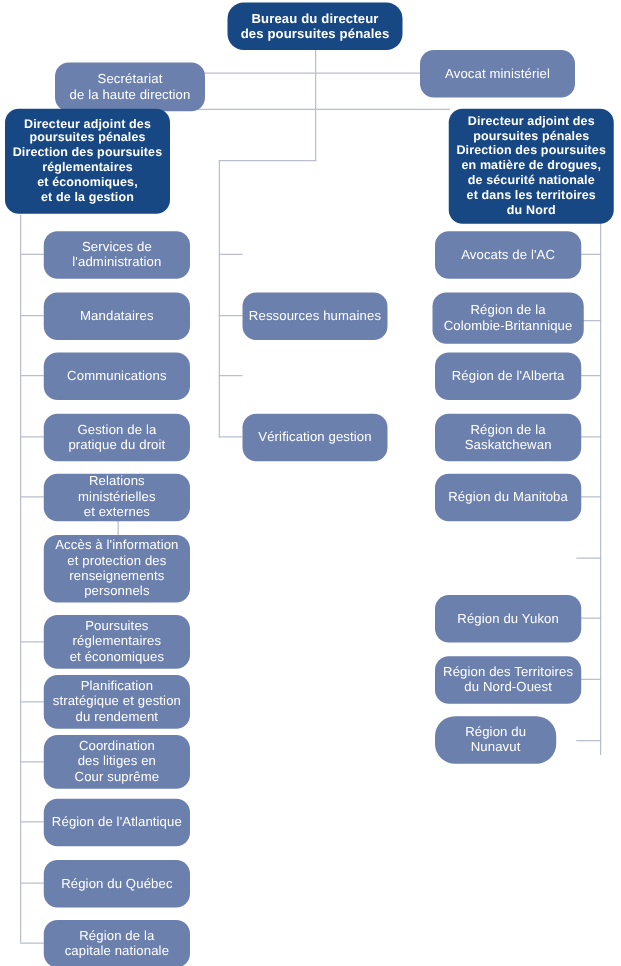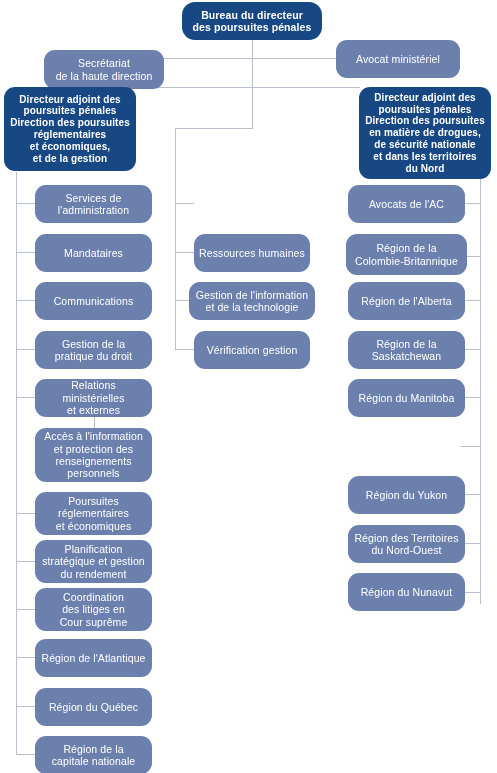--- a/index.html
+++ b/index.html
@@ -149,29 +149,27 @@
 du rendement</div>
   <div class="node light" style="left:35px; top:588px; width:117px; height:43px;">Coordination
 des litiges en
 Cour suprême</div>
   <div class="node light" style="left:35px; top:639px; width:117px; height:37px;">Région de l'Atlantique</div>
   <div class="node light" style="left:35px; top:688px; width:117px; height:37px;">Région du Québec</div>
   <div class="node light" style="left:35px; top:736px; width:117px; height:37px;">Région de la
 capitale nationale</div>
 
   <div class="node light" style="left:194px; top:234px; width:116px; height:37px;">Ressources humaines</div>
-  <div class="node light" style="left:189px; top:282px; width:126px; height:37px;">Gestion de l'information
-et de la technologie</div>
   <div class="node light" style="left:194px; top:331px; width:116px; height:37px;">Vérification gestion</div>
 
   <div class="node light" style="left:348px; top:185px; width:117px; height:37px;">Avocats de l'AC</div>
   <div class="node light" style="left:346px; top:234px; width:121px; height:41px;">Région de la
 Colombie-Britannique</div>
   <div class="node light" style="left:348px; top:282px; width:117px; height:37px;">Région de l'Alberta</div>
   <div class="node light" style="left:348px; top:331px; width:117px; height:37px;">Région de la
 Saskatchewan</div>
   <div class="node light" style="left:348px; top:379px; width:117px; height:37px;">Région du Manitoba</div>
   <div class="node light" style="left:348px; top:476px; width:117px; height:37px;">Région du Yukon</div>
   <div class="node light" style="left:348px; top:525px; width:117px; height:37px;">Région des Territoires
 du Nord-Ouest</div>
-  <div class="node light" style="left:348px; top:573px; width:117px; height:37px;">Région du Nunavut</div>
+  <div class="node light" style="left:348px; top:573px; width:97px; height:37px;border-radius:16px;">Région du Nunavut</div>
 
 </div>
 
 </body></html>

